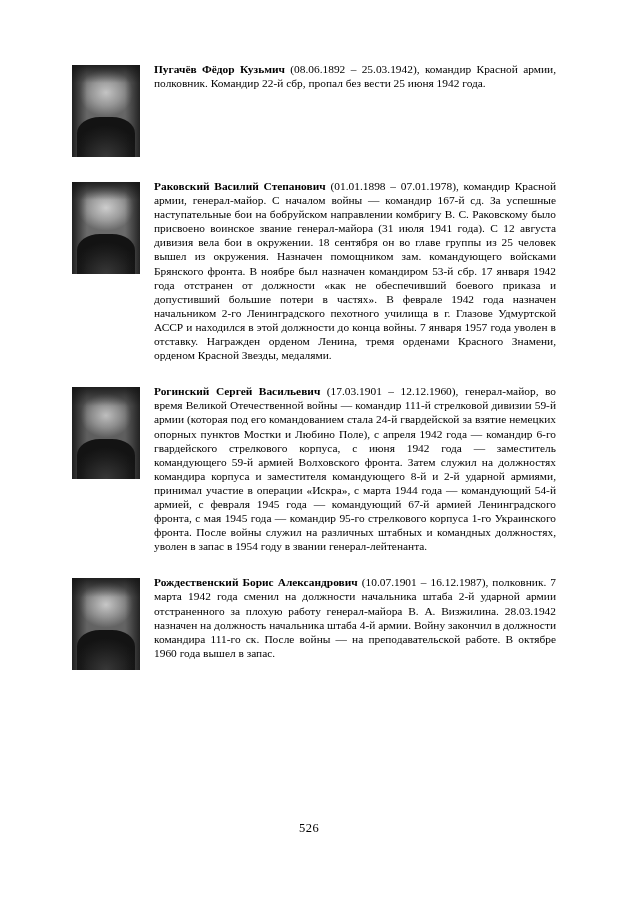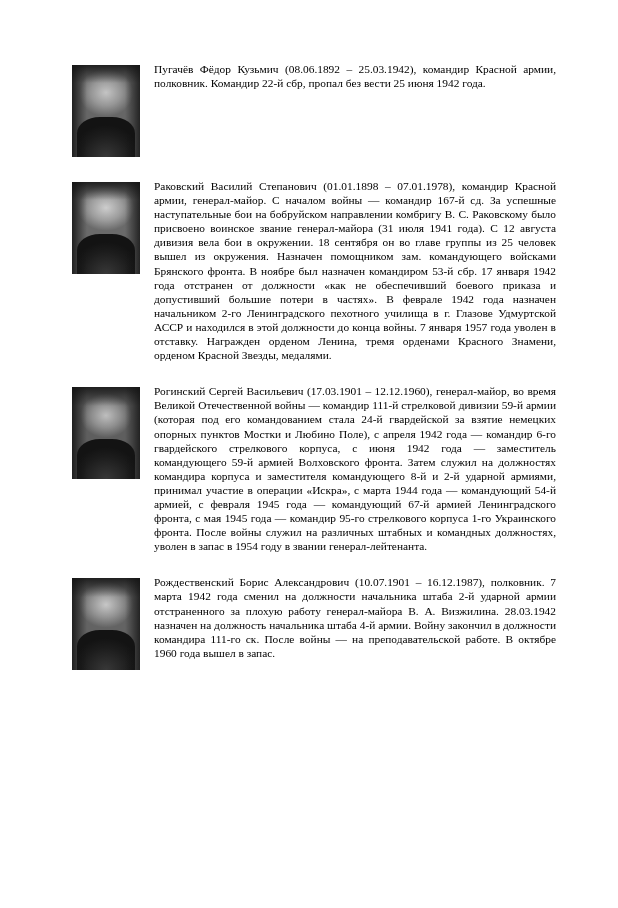--- a/index.html
+++ b/index.html
@@ -95,21 +95,21 @@
 
   .text {
     flex: 1 1 auto;
     font-size: 11.4px;
     line-height: 14.1px;
     text-align: justify;
     text-justify: inter-word;
     hyphens: manual;
   }
   .name {
-    font-weight: normal;
+    font-weight: bold;
   }
   .folio {
     position: absolute;
     left: 0;
     right: 0;
     bottom: 72px;
     text-align: center;
     font-size: 12.5px;
     letter-spacing: 0.5px;
   }
@@ -156,13 +156,14 @@
     <div class="portrait-wrap">
       <div class="portrait">
         <span class="shade-t"></span>
         <span class="shade-l"></span>
         <span class="shade-r"></span>
       </div>
     </div>
     <div class="text"><span class="name">Рождественский Борис Александрович</span><span> (10.07.1901 – 16.12.1987), полковник. 7 марта 1942 года сменил на должности начальника штаба 2-й ударной армии отстраненного за плохую работу гене­рал-майора В. А. Визжилина. 28.03.1942 назначен на должность начальника штаба 4-й армии. Войну закончил в должности ко­мандира 111-го ск. После войны — на преподавательской работе. В октябре 1960 года вышел в запас.</span></div>
   </div>
 
+  <div class="folio">526</div>
 </div>
 
 </body></html>

